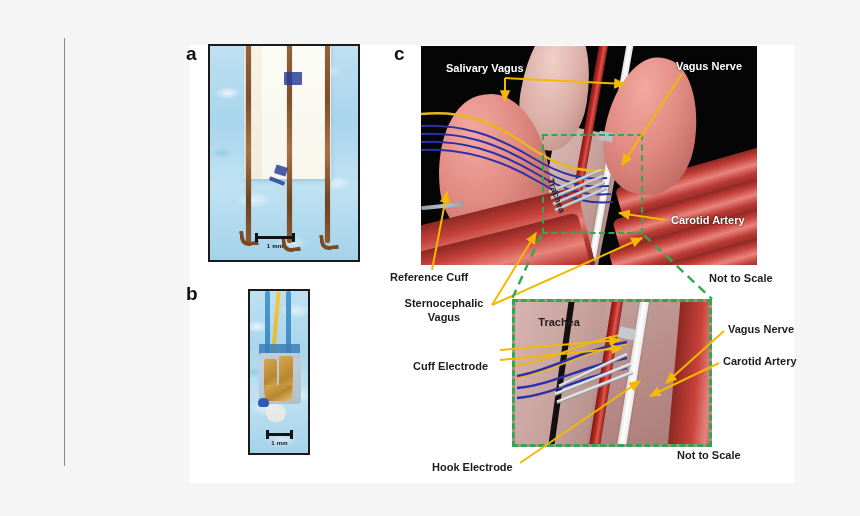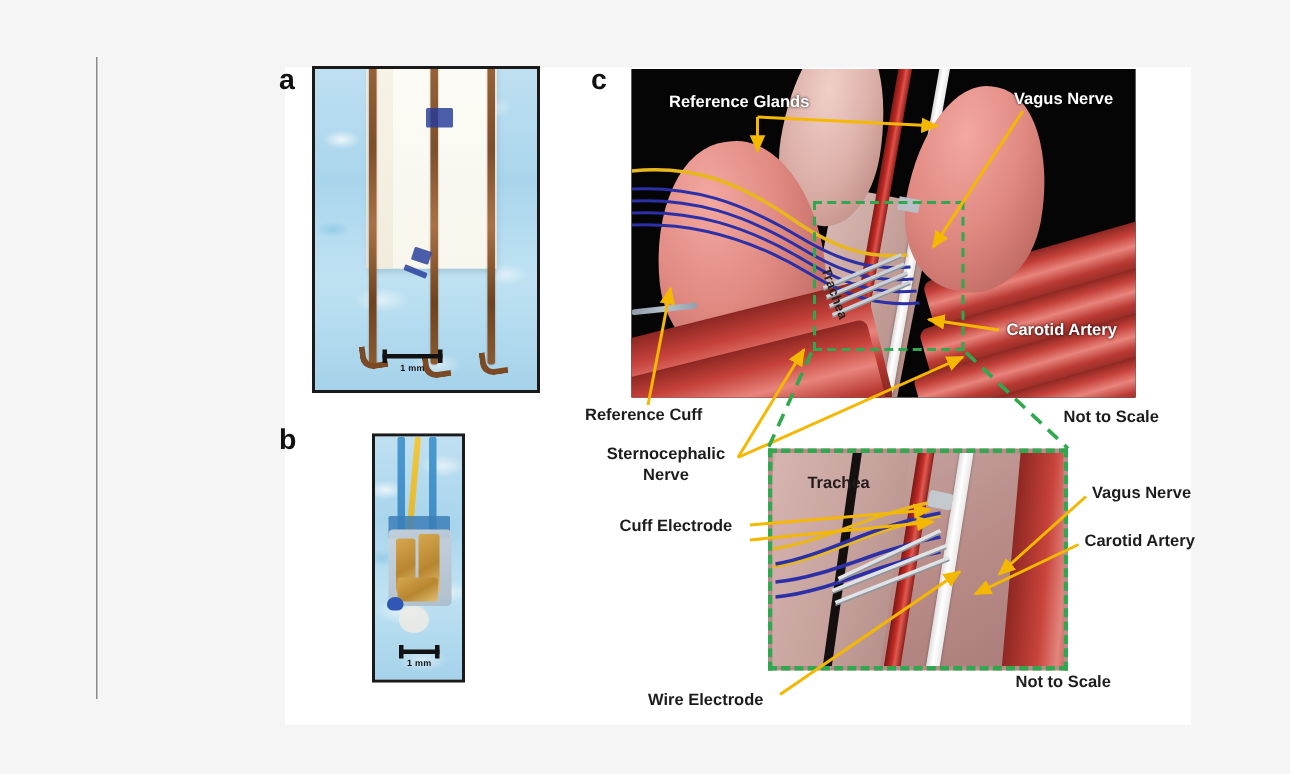--- a/index.html
+++ b/index.html
@@ -269,21 +269,21 @@
   .lbl-white{color:#ffffff;font-weight:600;text-shadow:0 0 2px rgba(0,0,0,.9);}
   .lbl-dark{color:#1c1c1c;font-weight:600;}
   .lbl-center{text-align:center;white-space:normal;}
 
   #lab-salivary{left:446px;top:62px;}
   #lab-vagus-top{left:676px;top:60px;}
   #lab-carotid-top{left:671px;top:214px;}
   #lab-nts-top{left:709px;top:272px;}
   #lab-refwire{left:390px;top:271px;}
   #lab-sterno{left:396px;top:297px;width:96px;}
-  #lab-cuff{left:413px;top:345px;}
+  #lab-cuff{left:413px;top:360px;}
   #lab-hook{left:432px;top:461px;}
   #lab-vagus-inset{left:728px;top:323px;}
   #lab-carotid-inset{left:723px;top:355px;}
   #lab-nts-inset{left:677px;top:449px;}
 
   
   #arrows{
     position:absolute;left:0;top:0;width:860px;height:516px;
     pointer-events:none;
   }
@@ -449,23 +449,23 @@
   <g stroke="#f5b800" stroke-width="2" fill="none">
     <path d="M505,78 L505,84"></path>
   </g>
 
   <g stroke="#2fa84f" stroke-width="2.4" fill="none" stroke-dasharray="9,6">
     <path d="M541,235 L512,299"></path>
     <path d="M644,235 L712,299"></path>
   </g>
 </svg>
 
-<div class="lbl lbl-white" id="lab-salivary">Reference Glands</div>
+<div class="lbl lbl-white" id="lab-salivary">Salivary Vagus</div>
 <div class="lbl lbl-white" id="lab-vagus-top">Vagus Nerve</div>
 <div class="lbl lbl-white" id="lab-carotid-top">Carotid Artery</div>
 <div class="lbl lbl-dark" id="lab-nts-top">Not to Scale</div>
 <div class="lbl lbl-dark" id="lab-refwire">Reference Cuff</div>
-<div class="lbl lbl-dark lbl-center" id="lab-sterno">Sternocephalic Nerve</div>
+<div class="lbl lbl-dark lbl-center" id="lab-sterno">Sternocephalic Vagus</div>
 <div class="lbl lbl-dark" id="lab-cuff">Cuff Electrode</div>
-<div class="lbl lbl-dark" id="lab-hook">Wire Electrode</div>
+<div class="lbl lbl-dark" id="lab-hook">Hook Electrode</div>
 <div class="lbl lbl-dark" id="lab-vagus-inset">Vagus Nerve</div>
 <div class="lbl lbl-dark" id="lab-carotid-inset">Carotid Artery</div>
 <div class="lbl lbl-dark" id="lab-nts-inset">Not to Scale</div>
 
 </body></html>

